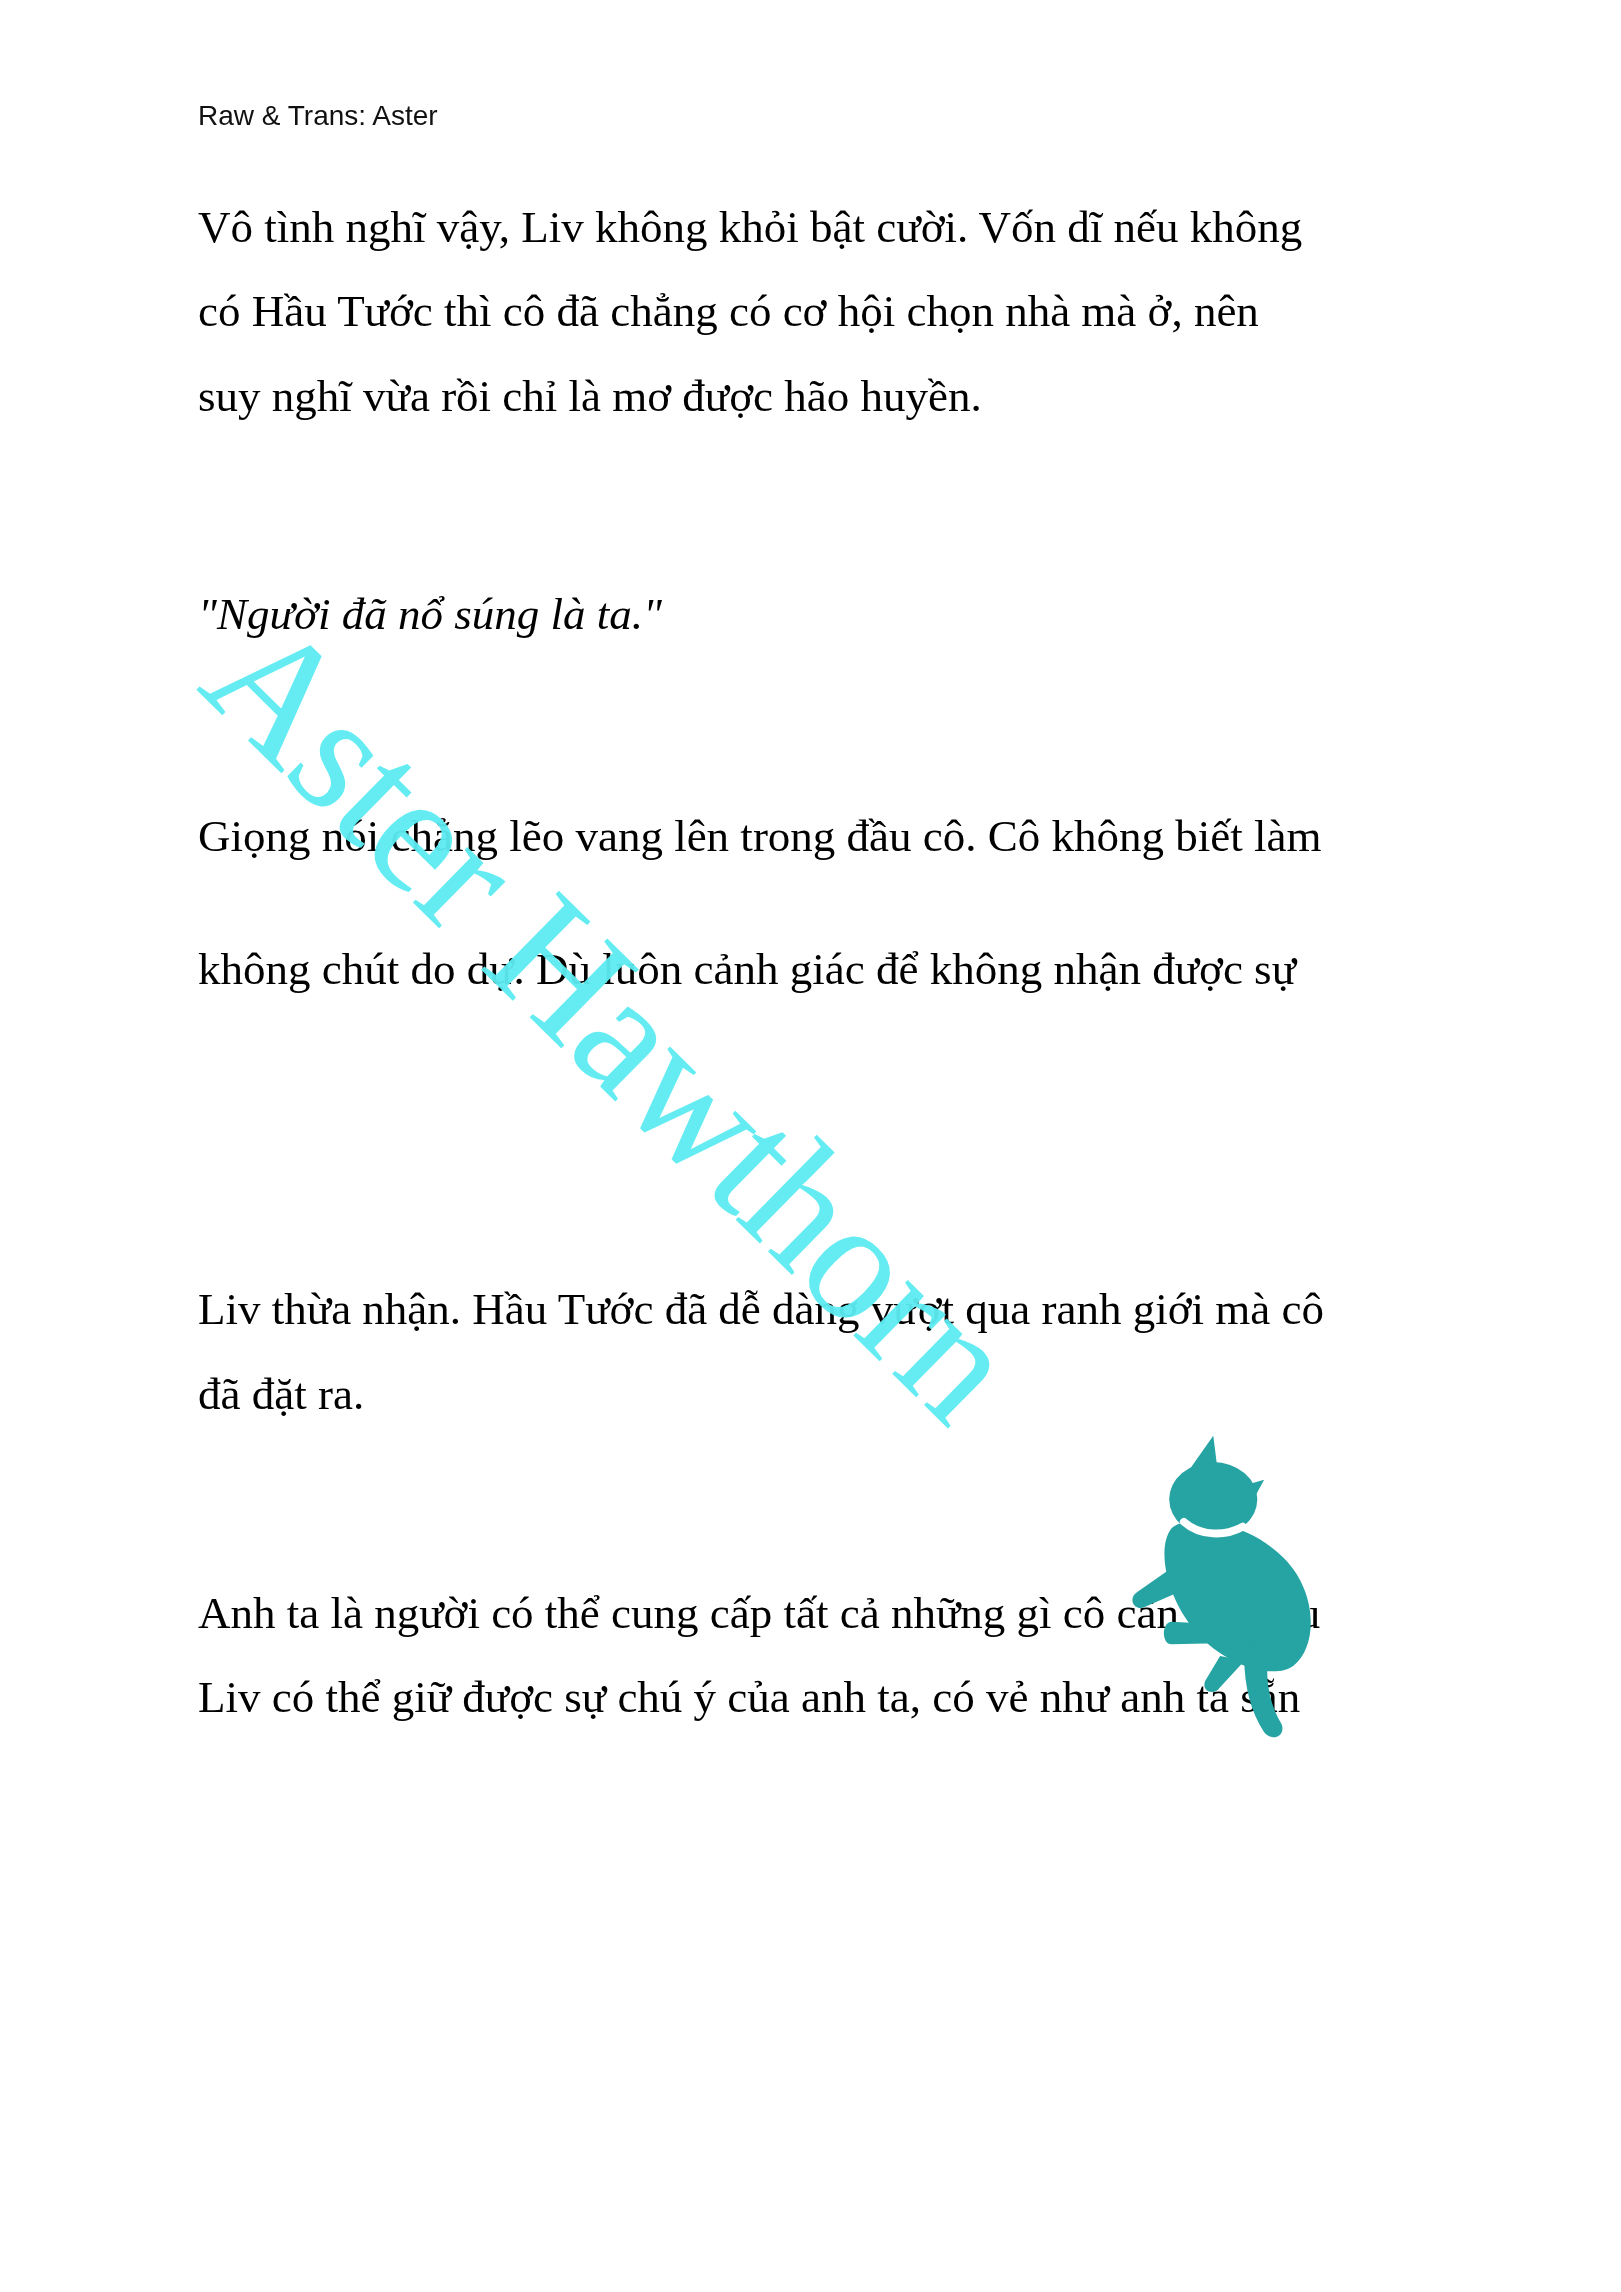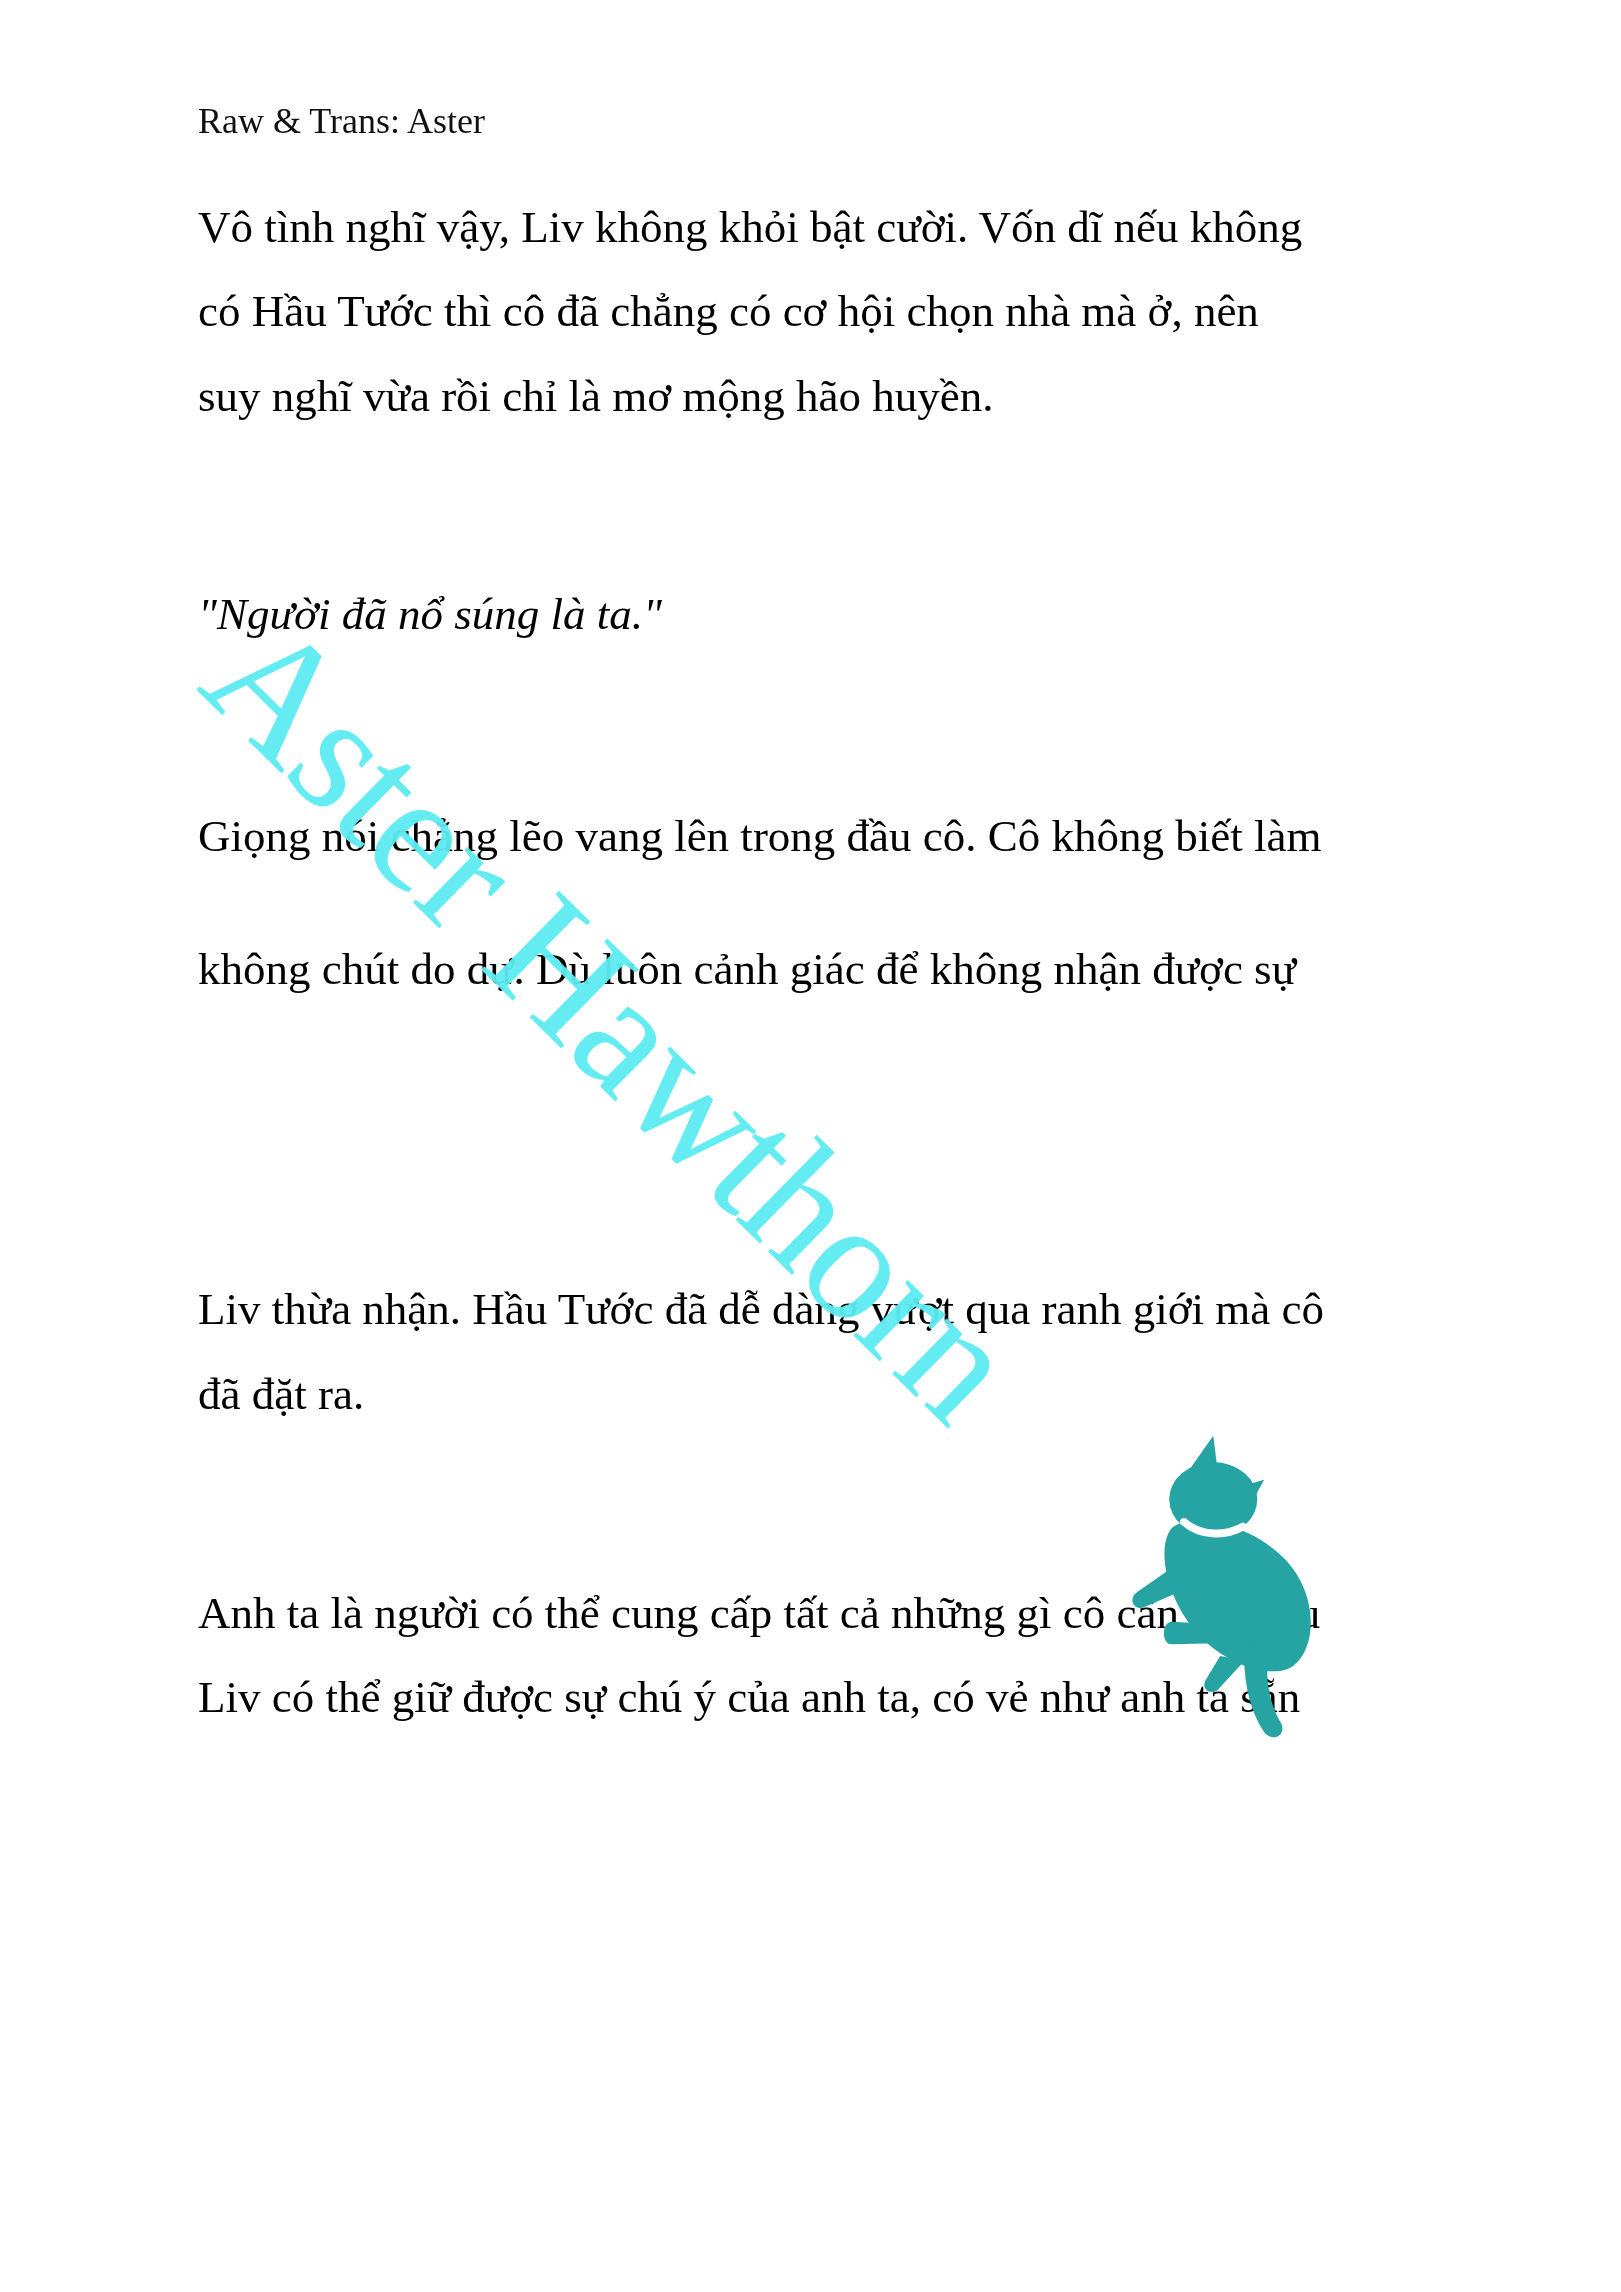--- a/index.html
+++ b/index.html
@@ -1,20 +1,20 @@
 <!DOCTYPE html>
 <html><head>
 <meta charset="utf-8">
 <style>
   html, body { margin:0; padding:0; background:#ffffff; }
   body { width:1621px; height:2293px; position:relative; overflow:hidden; }
   .page { position:absolute; left:0; top:0; width:1621px; height:2293px; background:#fff; }
   .header {
     position:absolute; left:198px; top:100px;
-    font-family:Liberation Serif, serif; font-size:36px; color:#111;
+    font-family:Liberation Sans, sans-serif; font-size:28px; color:#111;
   }
   .line {
     position:absolute; left:198px; white-space:nowrap;
     font-family:"Liberation Serif", serif; font-size:45px; color:#000;
   }
   .italic { font-style:italic; }
   .watermark {
     position:absolute; left:206px; top:970px;
     transform-origin:0 0; transform:rotate(44.5deg);
     font-family:"Liberation Serif", serif; font-size:169px;
@@ -26,21 +26,21 @@
 </style>
 </head>
 <body>
 
 <div class="page">
 
   <div class="header">Raw &amp; Trans: Aster</div>
 
   <div class="line" style="top:285px">có Hầu Tước thì cô đã chẳng có cơ hội chọn nhà mà ở, nên</div>
   <div class="line" style="top:201px">Vô tình nghĩ vậy, Liv không khỏi bật cười. Vốn dĩ nếu không</div>
-  <div class="line" style="top:370px">suy nghĩ vừa rồi chỉ là mơ mộng hão huyền.</div>
+  <div class="line" style="top:370px">suy nghĩ vừa rồi chỉ là mơ được hão huyền.</div>
 
   <div class="line italic" style="top:588px">"Người đã nổ súng là ta."</div>
 
   <div class="line" style="top:810px">Giọng nói chẳng lẽo vang lên trong đầu cô. Cô không biết làm</div>
   <div class="line" style="top:943px">không chút do dự. Dù luôn cảnh giác để không nhận được sự</div>
 
   <div class="line" style="top:1283px">Liv thừa nhận. Hầu Tước đã dễ dàng vượt qua ranh giới mà cô</div>
   <div class="line" style="top:1368px">đã đặt ra.</div>
 
   <div class="line" style="top:1587px">Anh ta là người có thể cung cấp tất cả những gì cô cần, và nếu</div>

